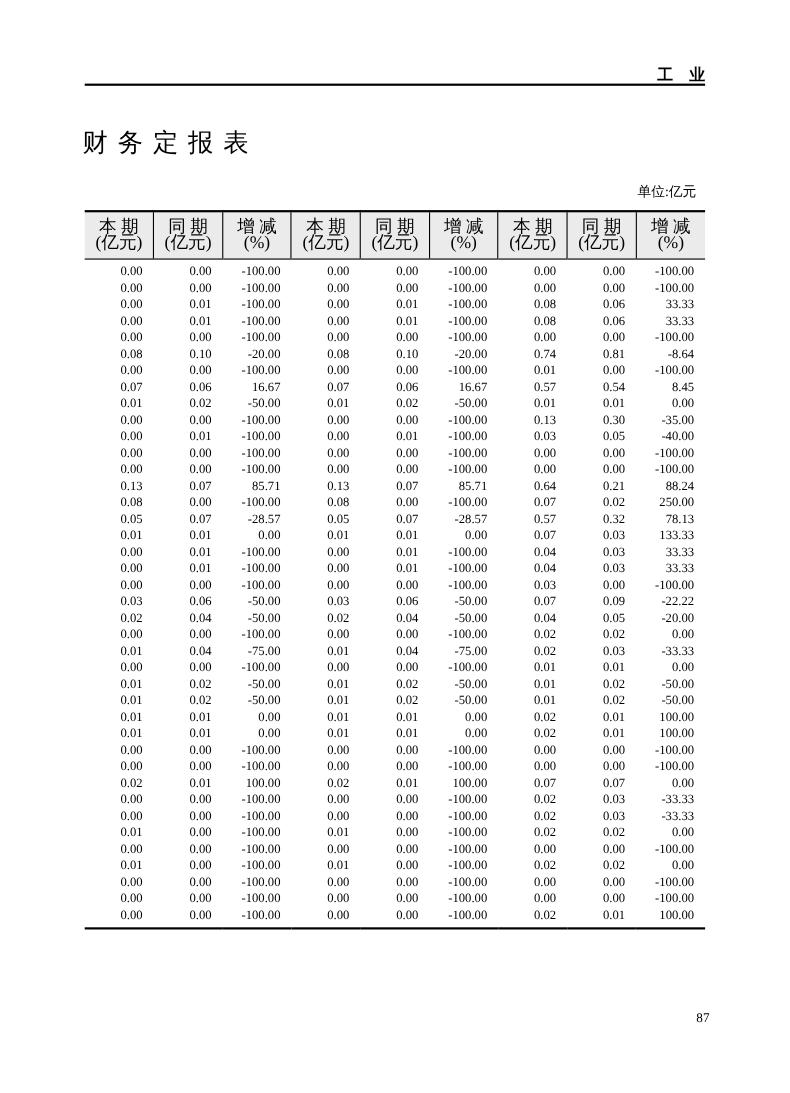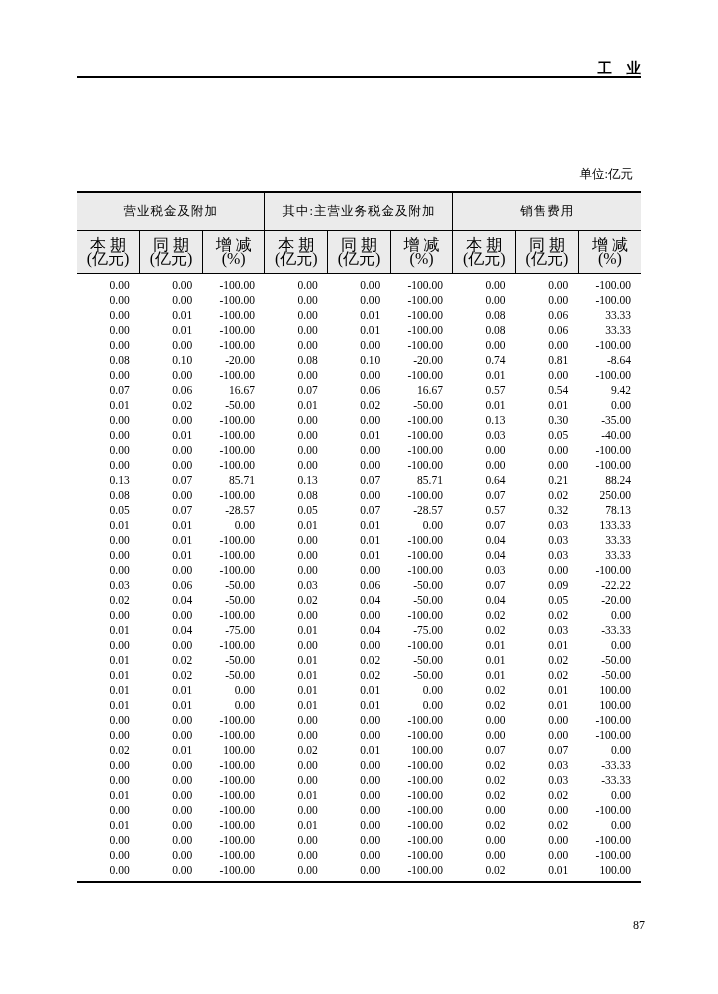--- a/index.html
+++ b/index.html
@@ -97,41 +97,37 @@
   }
 </style>
 </head>
 <body>
 
 <div class="page">
 
   <div class="section-label">工　业</div>
   <div class="top-rule"></div>
 
+  <div class="doc-title">财务定报表</div>
 
   <div class="unit-note">单位:亿元</div>
 
   <table class="report">
     <colgroup>
       <col>
         <col>
         <col>
         <col>
         <col>
         <col>
         <col>
         <col>
         <col>
     </colgroup>
     <thead>
-      <tr class="group-row">
-        <th colspan="3">营业税金及附加</th>
-        <th colspan="3" class="sep">其中:主营业务税金及附加</th>
-        <th colspan="3" class="sep">销售费用</th>
-      </tr>
       <tr class="sub-row">
         <th>
           <div>本 期</div>
           <div>(亿元)</div>
         </th>
         <th class="sep">
           <div>同 期</div>
           <div>(亿元)</div>
         </th>
         <th class="sep">
@@ -244,21 +240,21 @@
         </tr>
         <tr>
           <td>0.07</td>
           <td>0.06</td>
           <td>16.67</td>
           <td>0.07</td>
           <td>0.06</td>
           <td>16.67</td>
           <td>0.57</td>
           <td>0.54</td>
-          <td>9.42</td>
+          <td>8.45</td>
         </tr>
         <tr>
           <td>0.01</td>
           <td>0.02</td>
           <td>-50.00</td>
           <td>0.01</td>
           <td>0.02</td>
           <td>-50.00</td>
           <td>0.01</td>
           <td>0.01</td>

